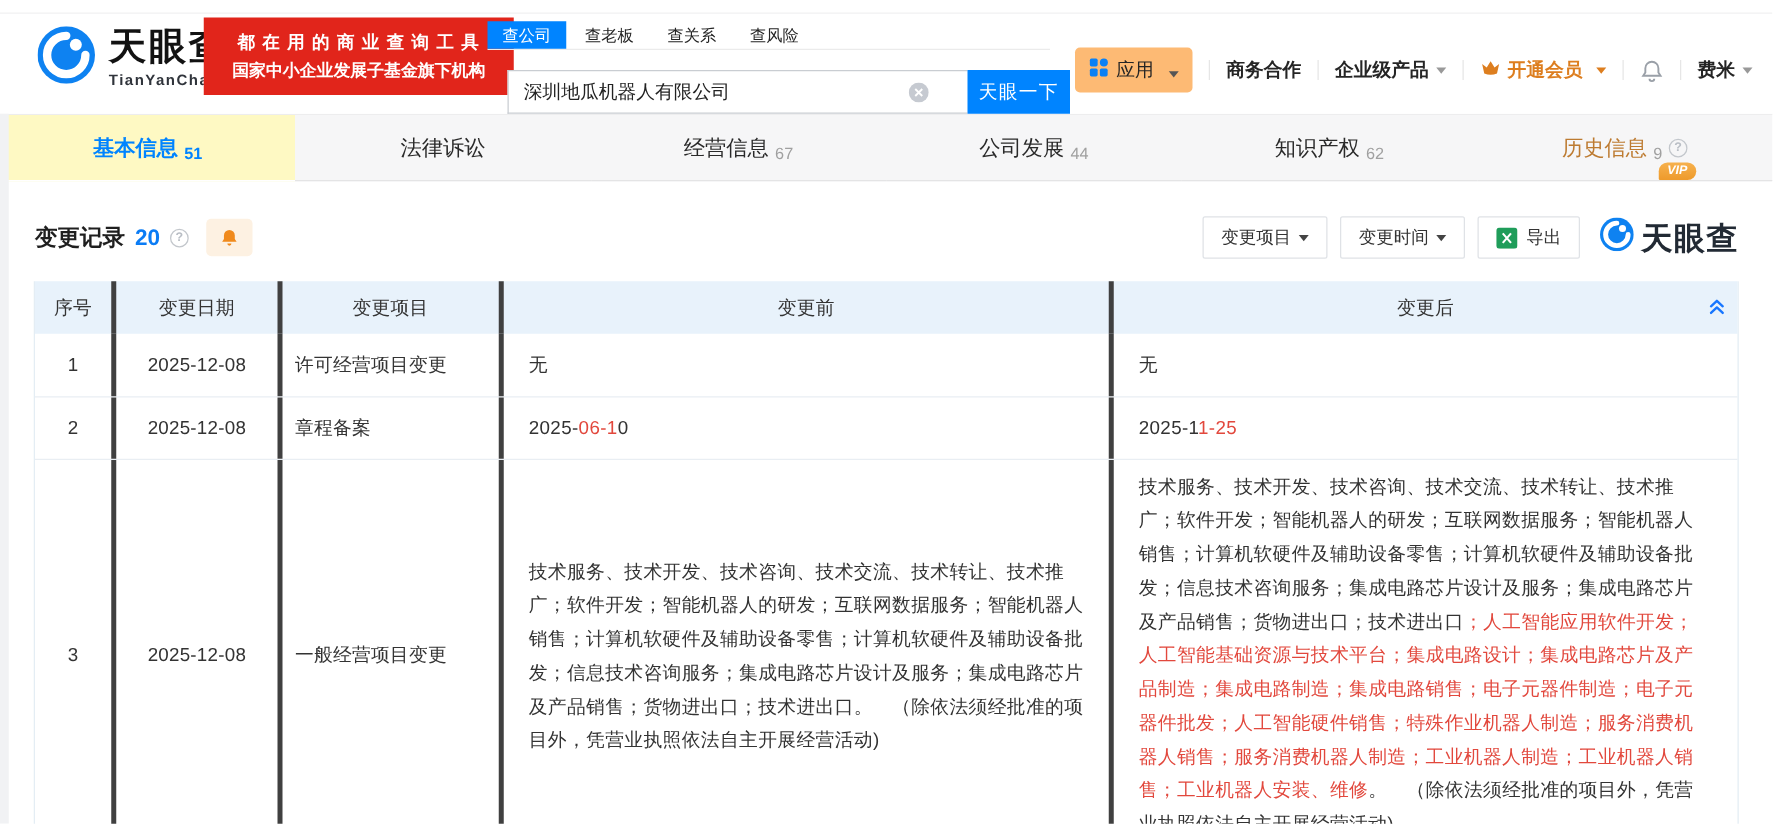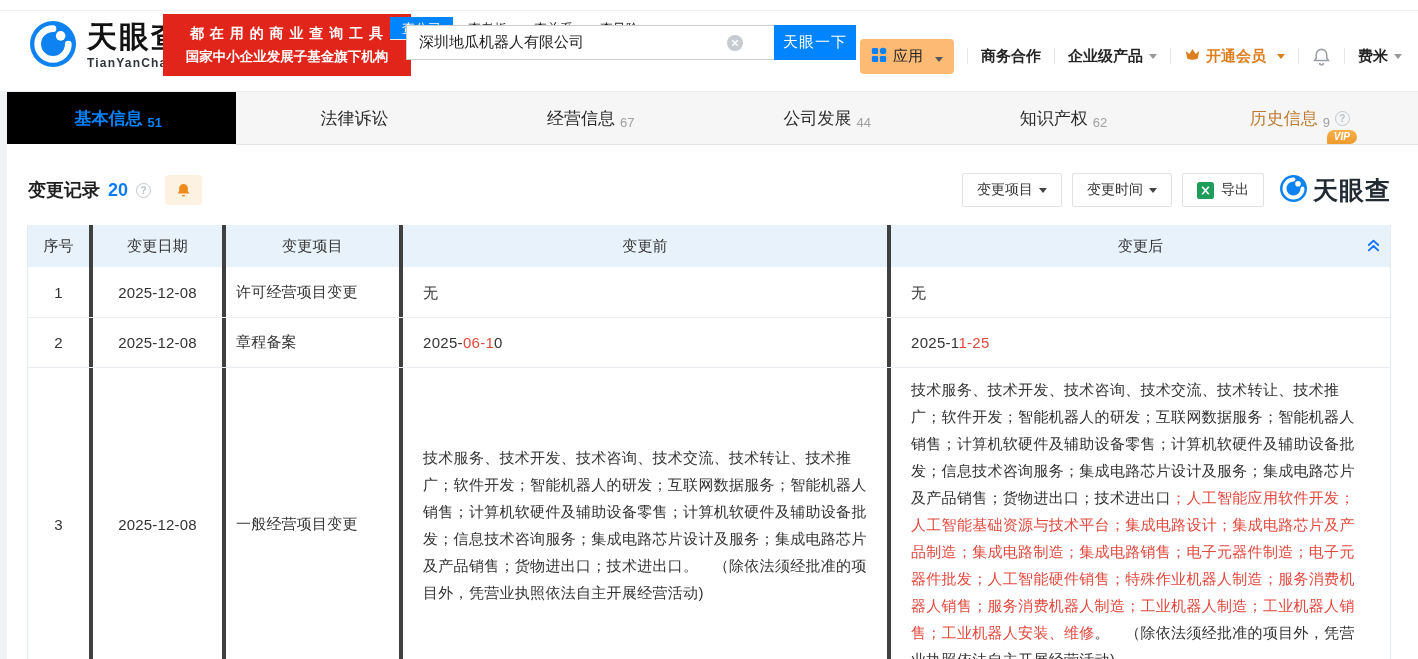--- a/index.html
+++ b/index.html
@@ -16,21 +16,21 @@
   .logo-domain { font-size:12px; font-weight:bold; color:#30343b; letter-spacing:1.2px; margin-top:4px; }
   .banner { position:absolute; left:163px; top:14px; width:248px; height:62px; background:#e1251b; color:#fff;
     font-weight:bold; text-align:center; padding:8px 2px; line-height:23px; }
   .banner .l1 { font-size:14px; letter-spacing:1px; }
   .banner .l2 { font-size:13.5px; }
 
   .search-tabs { position:absolute; left:390px; top:17px; width:450px; height:23px; display:flex; gap:3px;
     border-bottom:1px solid #ebebeb; font-size:13px; }
   .s-tab { padding:3px 12px 0; color:#242424; cursor:pointer; }
   .s-tab.active { background:#0084ff; color:#fff; }
-  .search-box { position:absolute; left:390px; top:25px; display:flex;padding-left:16px; }
+  .search-box { position:absolute; left:390px; top:56px; display:flex;padding-left:16px; }
   .search-input { width:368px; height:35px; border:1px solid #c9cdd2; border-right:none; padding:0 36px 0 12px;
     font-size:15px; color:#222; outline:none; font-family:inherit; }
   .clear-btn { position:absolute; left:337px; top:10px; width:16px; height:16px; cursor:pointer; }
   .search-btn { width:82px; height:35px; background:#0084ff; border:none; color:#fff; font-size:15px;
     letter-spacing:1px; cursor:pointer; font-family:inherit; }
 
   .top-nav { position:absolute; right:16px; top:37px; height:38px; display:flex; align-items:center;
     font-size:15px; color:#252525; white-space:nowrap; }
   .sep { width:1px; height:16px; background:#e6e6e6; margin:0 13px; }
   .nav-item { display:flex; align-items:center; cursor:pointer;font-weight:bold; }
@@ -39,21 +39,21 @@
   .member { color:#dd7e1f; font-weight:bold; gap:5px; }
   .caret { width:0; height:0; border:4px solid transparent; border-top:5px solid #555; margin-left:6px; margin-top:4px; }
   .caret.gray { border-top-color:#999; }
   .caret.orange { border-top-color:#dd7e1f; }
   .bell-wrap { display:flex; align-items:center; cursor:pointer; }
 
   
   .main-tabs { display:flex; height:54px; background:#f6f6f7; border-top:1px solid #ededee; }
   .main-tab { flex:1; display:flex; align-items:center; justify-content:center; gap:5px; font-size:17px;
     color:#2a2a2a; border-bottom:1px solid #e4e4e5; cursor:pointer; position:relative; }
-  .main-tab.active { background:#000000; border-bottom-color:#fff; }
+  .main-tab.active { background:#fef9c3; border-bottom-color:#fff; }
   .main-tab.active .t-label, .main-tab.active .t-count { color:#0084ff; font-weight:bold; }
   .t-count { font-size:13px; color:#a0a0a0; margin-top:8px; }
   .main-tab.history .t-label { color:#bd7b31; }
   .vip-badge { position:absolute; top:5px; left:calc(50% + 27px); background:linear-gradient(180deg,#f6b14e,#ee9a2b);
     color:#fff; font-size:10px; font-weight:bold; font-style:italic; padding:1px 7px 2px; border-radius:7px 7px 7px 1px;margin-top:33px; }
   .help { display:inline-block; width:15px; height:15px; border:1px solid #c3c7cc; border-radius:50%;
     color:#b9bec5; font-size:10px; font-weight:bold; text-align:center; line-height:13px; cursor:pointer; }
   .help::before { content:"?"; }
 
   

